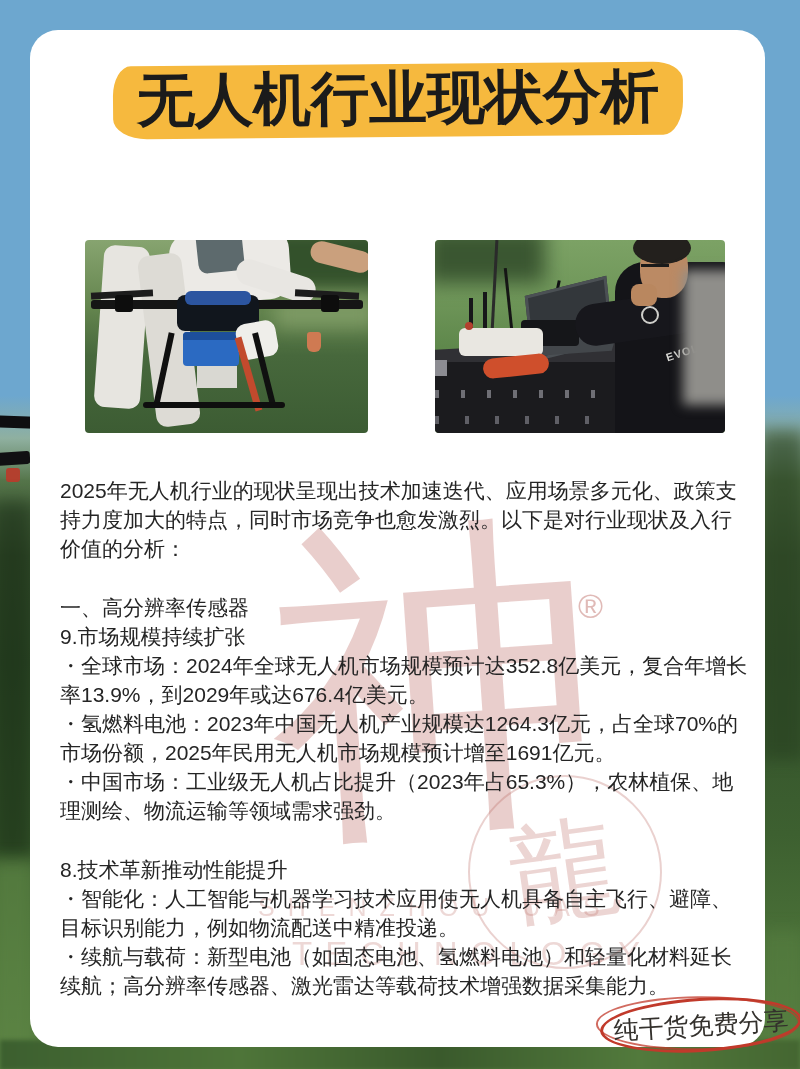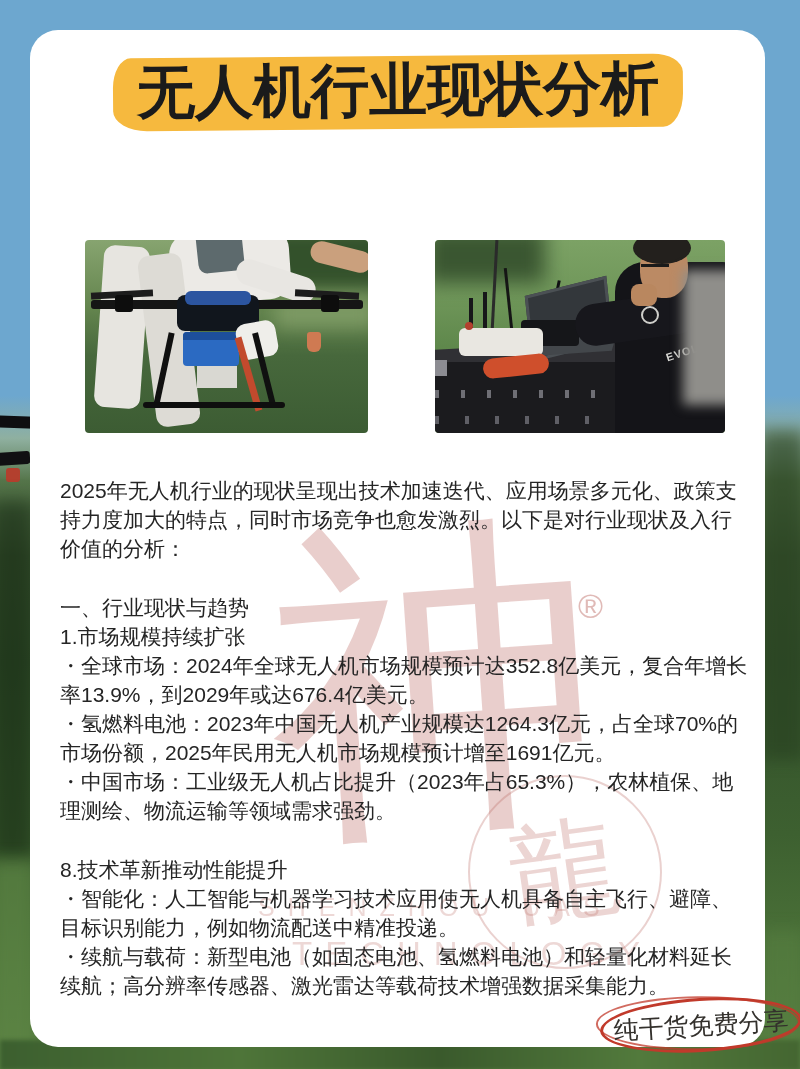--- a/index.html
+++ b/index.html
@@ -11,21 +11,21 @@
       background:linear-gradient(180deg,
         #6da7cf 0%, #6da7cf 37%, #8fb0a0 41%, #55754a 45%,
         #3a5530 52%, #33512b 62%, #3d6030 78%, #4c7339 90%, #587f41 100%);}
   .bg .shape{position:absolute;}
 
   
   .card{position:absolute;left:30px;top:30px;width:735px;height:1017px;
         background:#ffffff;border-radius:28px;}
 
   
-  .title-block{position:absolute;left:0;top:26px;width:735px;text-align:center;z-index:2;}
+  .title-block{position:absolute;left:0;top:34px;width:735px;text-align:center;z-index:2;}
   .title-line{margin-bottom:10px;}
   .hl{display:inline-block;background:#f6b93e;color:#1b1b1b;
       font-weight:900;font-size:58px;line-height:1.12;
       padding:2px 24px 6px;border-radius:18px 30px 20px 34px / 30px 18px 34px 20px;}
   .hl.r1{transform:rotate(-0.5deg);}
   .hl.r2{transform:rotate(0.4deg);}
 
   
   .photo{position:absolute;top:210px;height:193px;border-radius:4px;overflow:hidden;z-index:2;}
   .photo div{position:absolute;}
@@ -164,22 +164,22 @@
       <div class="wm-brand1">SHENZHOU UAS</div>
       <div class="wm-brand2">TECHNOLOGY</div>
       <div class="wm-seal">
           <span>龍</span>
         </div>
     </div>
 
     <div class="body-text">
       <p>2025年无人机行业的现状呈现出技术加速迭代、应用场景多元化、政策支持力度加大的特点，同时市场竞争也愈发激烈。以下是对行业现状及入行价值的分析：</p>
       <div class="gap"></div>
-      <p>一、行业现状与趋势</p>
-      <p>1.市场规模持续扩张</p>
+      <p>一、高分辨率传感器</p>
+      <p>9.市场规模持续扩张</p>
       <p>・全球市场：2024年全球无人机市场规模预计达352.8亿美元，复合年增长率13.9%，到2029年或达676.4亿美元。</p>
       <p>・氢燃料电池：2023年中国无人机产业规模达1264.3亿元，占全球70%的市场份额，2025年民用无人机市场规模预计增至1691亿元。</p>
       <p>・中国市场：工业级无人机占比提升（2023年占65.3%），农林植保、地理测绘、物流运输等领域需求强劲。</p>
       <div class="gap"></div>
       <p>8.技术革新推动性能提升</p>
       <p>・智能化：人工智能与机器学习技术应用使无人机具备自主飞行、避障、目标识别能力，例如物流配送中精准投递。</p>
       <p>・续航与载荷：新型电池（如固态电池、氢燃料电池）和轻量化材料延长续航；高分辨率传感器、激光雷达等载荷技术增强数据采集能力。</p>
     </div>
   </div>
 

